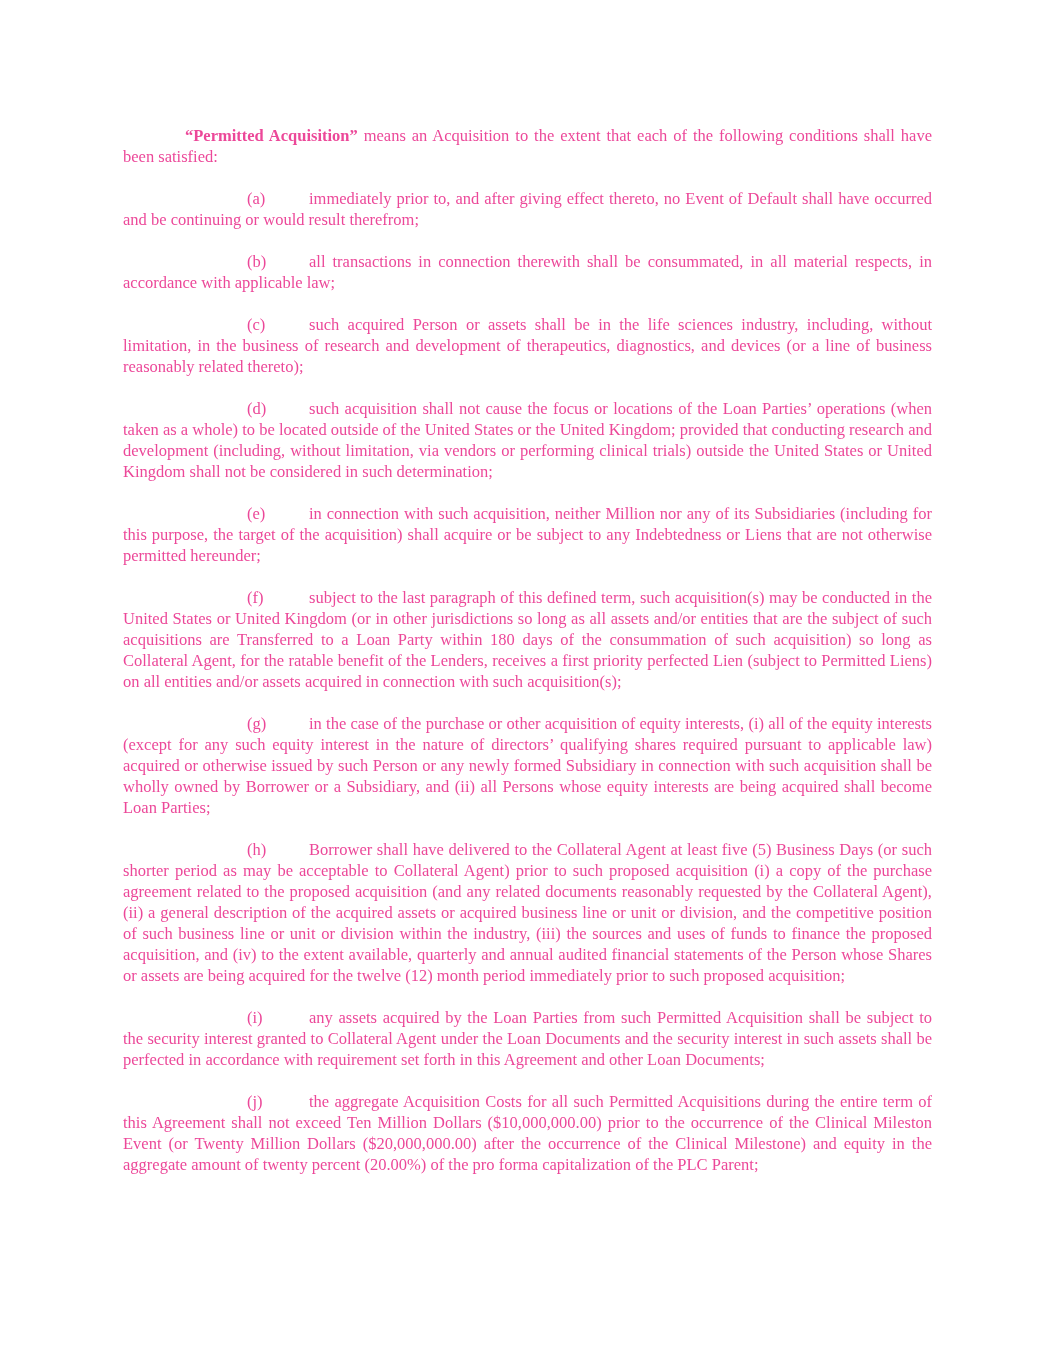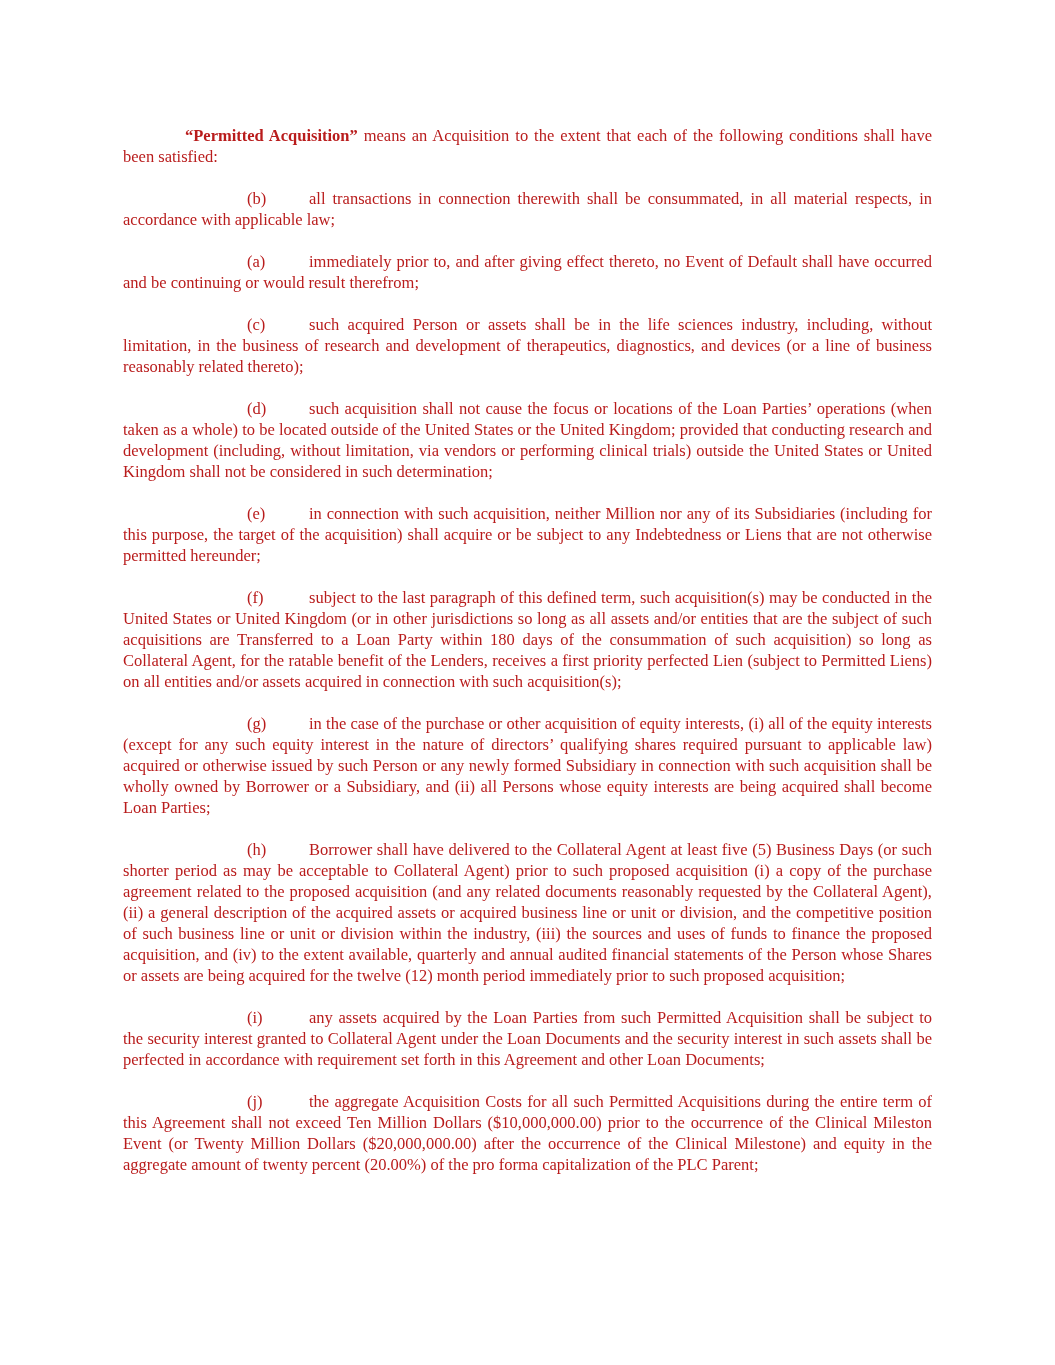--- a/index.html
+++ b/index.html
@@ -7,21 +7,21 @@
     padding: 0;
     background: #ffffff;
   }
   .page {
     position: relative;
     width: 1055px;
     height: 1365px;
     box-sizing: border-box;
     padding: 125px 123px 0 123px;
     background: #ffffff;
-    color: #b91c1c;
+    color: #ec4899;
     font-family: "Liberation Serif", "DejaVu Serif", serif;
     font-size: 16.5px;
     line-height: 21px;
     overflow: hidden;
   }
   p.intro {
     margin: 0;
     text-align: justify;
     text-indent: 62px;
   }
@@ -40,23 +40,23 @@
     white-space: nowrap;
   }
 </style>
 </head>
 <body>
 
 <main class="page">
   <p class="intro"><span class="term">“Permitted Acquisition”</span><span> means an Acquisition to the extent that each of the following conditions shall have been satisfied:</span></p>
 
   <section>
+  <p class="clause"><span class="clause-label">(a)</span><span class="clause-text">immediately prior to, and after giving effect thereto, no Event of Default shall have occurred and be continuing or would result therefrom;</span></p>
+
   <p class="clause"><span class="clause-label">(b)</span><span class="clause-text">all transactions in connection therewith shall be consummated, in all material respects, in accordance with applicable law;</span></p>
-
-  <p class="clause"><span class="clause-label">(a)</span><span class="clause-text">immediately prior to, and after giving effect thereto, no Event of Default shall have occurred and be continuing or would result therefrom;</span></p>
 
   <p class="clause"><span class="clause-label">(c)</span><span class="clause-text">such acquired Person or assets shall be in the life sciences industry, including, without limitation, in the business of research and development of therapeutics, diagnostics, and devices (or a line of business reasonably related thereto);</span></p>
 
   <p class="clause"><span class="clause-label">(d)</span><span class="clause-text">such acquisition shall not cause the focus or locations of the Loan Parties’ operations (when taken as a whole) to be located outside of the United States or the United Kingdom; provided that conducting research and development (including, without limitation, via vendors or performing clinical trials) outside the United States or United Kingdom shall not be considered in such determination;</span></p>
 
   <p class="clause"><span class="clause-label">(e)</span><span class="clause-text">in connection with such acquisition, neither Million nor any of its Subsidiaries (including for this purpose, the target of the acquisition) shall acquire or be subject to any Indebtedness or Liens that are not otherwise permitted hereunder;</span></p>
 
   <p class="clause"><span class="clause-label">(f)</span><span class="clause-text">subject to the last paragraph of this defined term, such acquisition(s) may be conducted in the United States or United Kingdom (or in other jurisdictions so long as all assets and/or entities that are the subject of such acquisitions are Transferred to a Loan Party within 180 days of the consummation of such acquisition) so long as Collateral Agent, for the ratable benefit of the Lenders, receives a first priority perfected Lien (subject to Permitted Liens) on all entities and/or assets acquired in connection with such acquisition(s);</span></p>
 
   <p class="clause"><span class="clause-label">(g)</span><span class="clause-text">in the case of the purchase or other acquisition of equity interests, (i) all of the equity interests (except for any such equity interest in the nature of directors’ qualifying shares required pursuant to applicable law) acquired or otherwise issued by such Person or any newly formed Subsidiary in connection with such acquisition shall be wholly owned by Borrower or a Subsidiary, and (ii) all Persons whose equity interests are being acquired shall become Loan Parties;</span></p>

